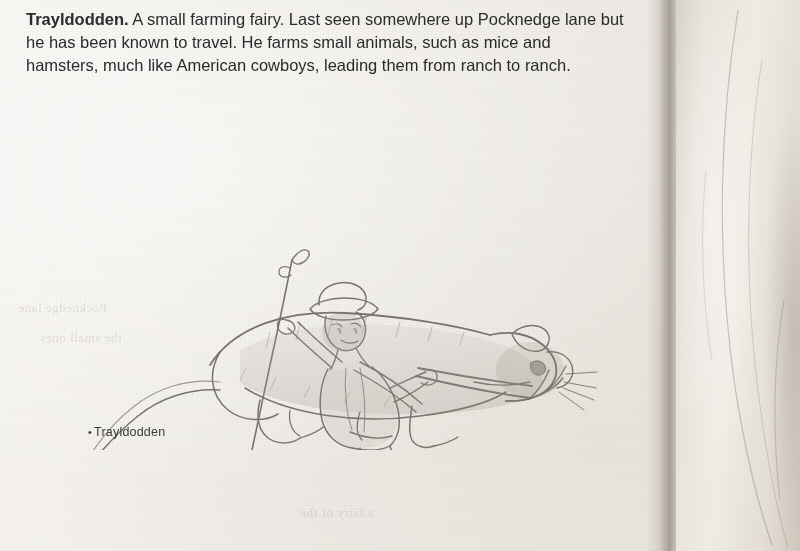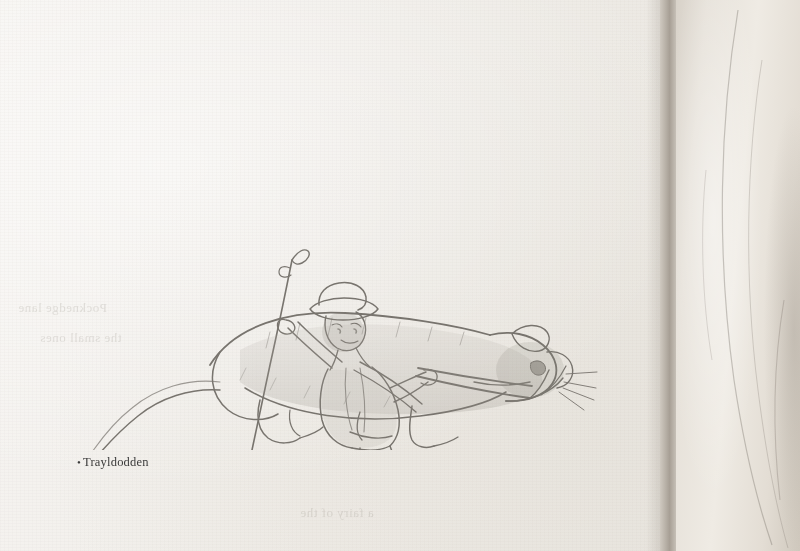--- a/index.html
+++ b/index.html
@@ -66,27 +66,26 @@
     width: 560px;
     height: 330px;
   }
   .figure svg {
     display: block;
     width: 100%;
     height: 100%;
   }
   .caption {
     position: absolute;
-    left: 77px;
+    left: 88px;
     top: 425px;
-    font-family: Liberation Serif, serif;
+    font-family: Liberation Sans, sans-serif;
     font-size: 12.5px;
     color: #3a3a3a;
     letter-spacing: 0.2px;
-    margin-top: 30px;
   }
   .caption .bullet {
     font-size: 11px;
     margin-right: 2px;
   }
 
   
   .gutter {
     position: absolute;
     left: 660px;
@@ -125,20 +124,23 @@
 <body>
 
 <div class="page">
 
   <div class="grain"></div>
 
   <div class="bleed" style="left:18px; top:300px;">Pocknedge lane</div>
   <div class="bleed" style="left:40px; top:330px;">the small ones</div>
   <div class="bleed" style="left:300px; top:505px;">a fairy of the</div>
 
+  <div class="text-block">
+    <span class="headword">Trayldodden.</span><span> A small farming fairy.  Last seen somewhere up Pocknedge lane but he has been known to travel.  He farms small animals, such as mice and hamsters, much like American cowboys, leading them from ranch to ranch.</span>
+  </div>
 
   <div class="figure">
     <svg viewBox="0 0 560 330" xmlns="http://www.w3.org/2000/svg">
       <defs>
         <linearGradient id="furShade" x1="0" y1="0" x2="0" y2="1">
           <stop offset="0%" stop-color="#b9b4ad" stop-opacity="0.55"></stop>
           <stop offset="100%" stop-color="#8e8981" stop-opacity="0.75"></stop>
         </linearGradient>
         <linearGradient id="bodyShade" x1="0" y1="0" x2="1" y2="1">
           <stop offset="0%" stop-color="#a9a49d" stop-opacity="0.5"></stop>

